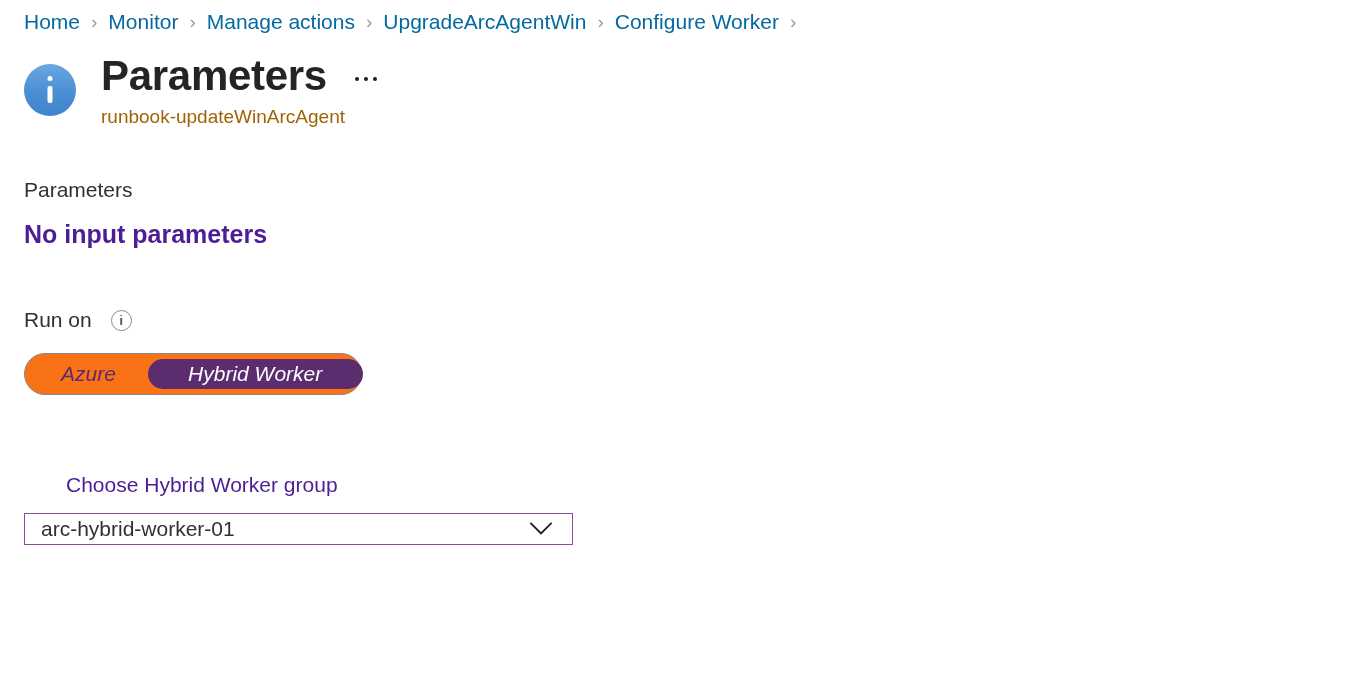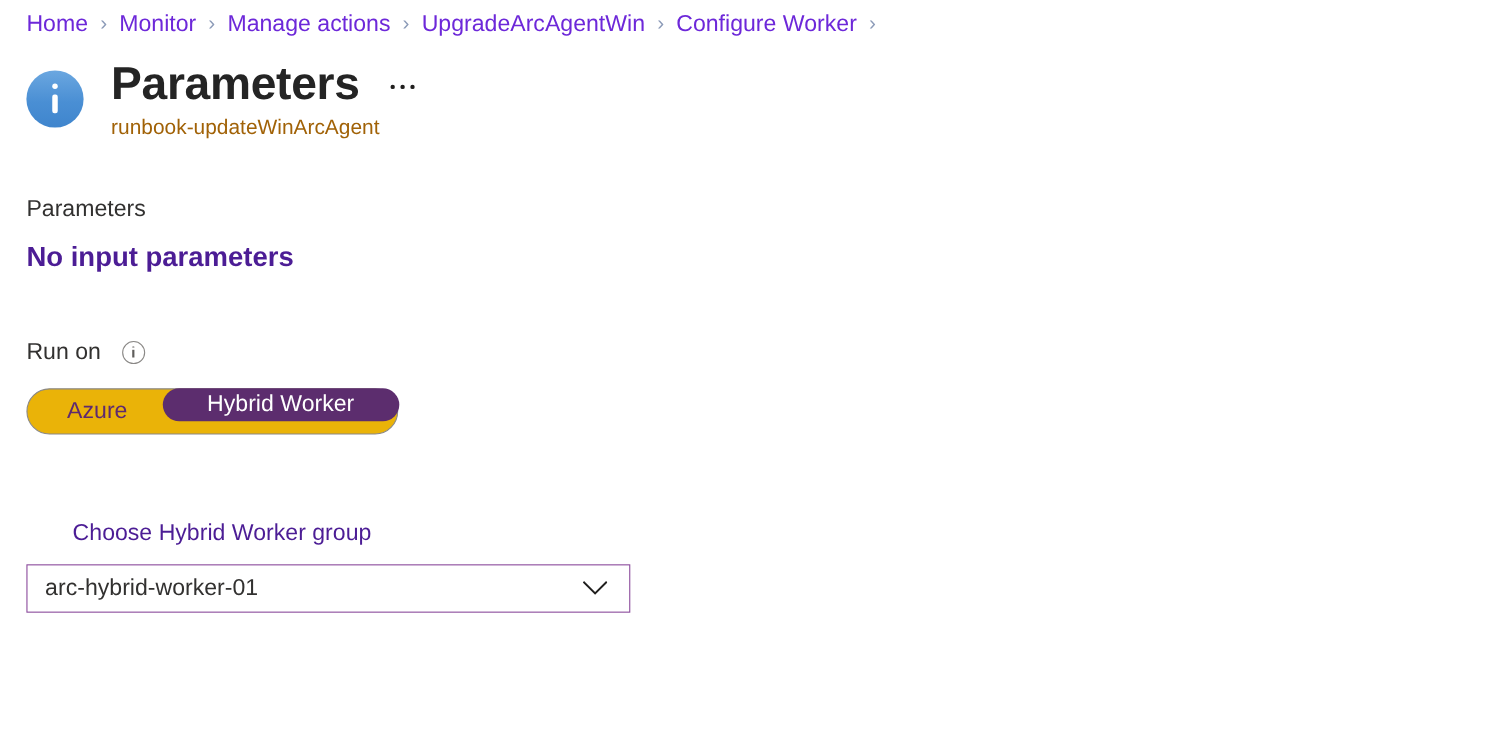--- a/index.html
+++ b/index.html
@@ -22,21 +22,21 @@
   .breadcrumb {
     display: flex;
     align-items: center;
     padding: 12px 0 0 24px;
     height: 32px;
     box-sizing: border-box;
   }
   .crumb {
     font-size: 21px;
     line-height: 28px;
-    color: #6d28d9;
+    color: #0369a1;
     cursor: pointer;
     white-space: nowrap;
     text-decoration: none;
     font-weight: 400;
     text-align: right;
   }
   .crumb-sep {
     color: #8c9bb8;
     font-size: 19px;
     line-height: 28px;
@@ -181,28 +181,29 @@
     background: #605e5c;
     left: 50%;
     top: 7.5px;
     transform: translateX(-50%);
   }
 
   
   .segmented {
     margin-top: 19px;
     display: inline-flex;
-    align-items: flex-start;
+    align-items: center;
     border: 1.5px solid #8a8886;
     border-radius: 999px;
     height: 42px;
     box-sizing: border-box;
     padding: 0;
-    background: #eab308;
+    background: #f97316;
     width: 338px;
+    font-style: italic;
   }
   .seg-item {
     font-size: 21px;
     line-height: 28px;
     height: 100%;
     display: flex;
     align-items: center;
     justify-content: center;
     cursor: pointer;
     border-radius: 999px;
@@ -228,21 +229,21 @@
   .field-label {
     font-size: 21px;
     line-height: 28px;
     color: #4c1d95;
     display: block;
     margin-left: 42px;
   }
   .dropdown {
     margin-top: 14px;
     width: 549px;
-    height: 44px;
+    height: 32px;
     box-sizing: border-box;
     border: 1.8px solid #8b4a9c;
     background: #ffffff;
     display: flex;
     align-items: center;
     justify-content: space-between;
     padding: 0 16px 0 16px;
     cursor: pointer;
   }
   .dropdown-value {

